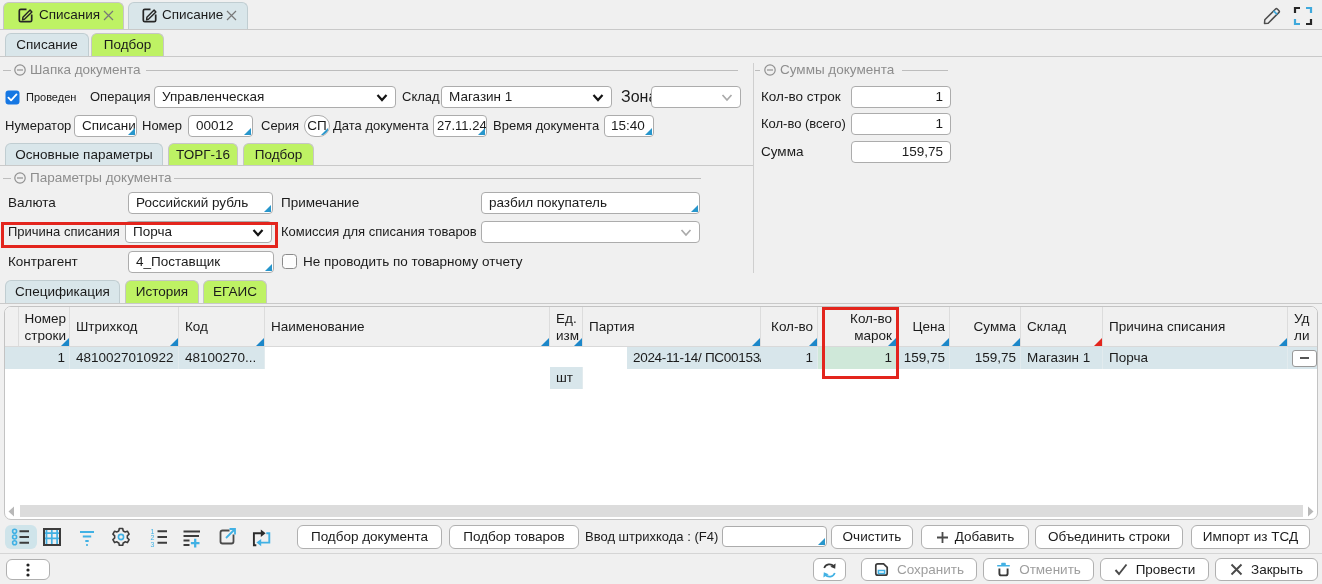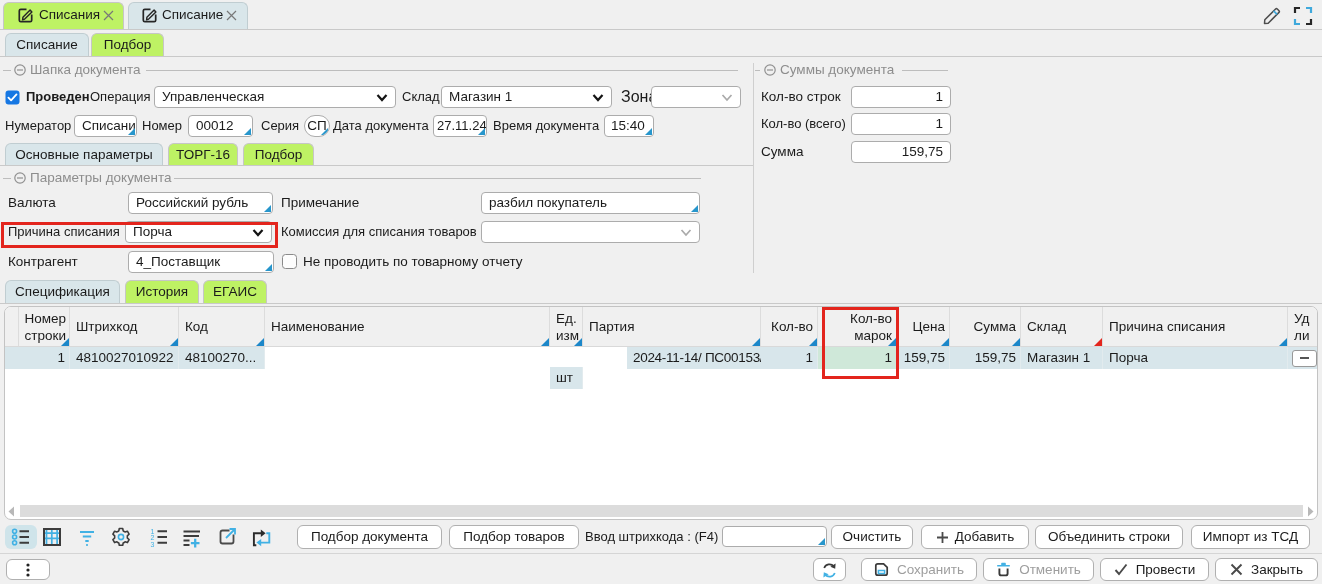--- a/index.html
+++ b/index.html
@@ -68,21 +68,21 @@
       <circle cx="6" cy="6" r="5.2" fill="none" stroke="#909090" stroke-width="1.2"></circle>
       <path d="M3,6 L9,6" stroke="#909090" stroke-width="1.2"></path>
     </svg>
 <div class="leg" style="left:30px;top:59px;">Шапка документа</div>
 <div class="hline" style="left:146px;top:70px;width:592px;background:#bdbdbd;"></div>
 
 <svg class="abs" style="left:5px;top:90px;" width="15" height="15" viewBox="0 0 15 15">
       <rect x="0.5" y="0.5" width="14" height="14" rx="3" fill="#1677e3"></rect>
       <path d="M3.4,7.6 L6.1,10.3 L11.5,4.4" fill="none" stroke="#fff" stroke-width="1.8" stroke-linecap="round" stroke-linejoin="round"></path>
     </svg>
-<div class="lbl" style="left:26px;top:86px;font-size:13px;font-weight:bold;">Проведен</div>
+<div class="lbl" style="left:26px;top:86px;font-size:11px;">Проведен</div>
 <div class="lbl" style="left:90px;top:86px;font-size:13px;">Операция</div>
 <div class="inp" style="left:154px;top:86px;width:242px;">Управленческая<svg class="chev" width="12" height="13" viewBox="0 0 12 13">
         <path d="M1.5,4 L6,9 L10.5,4" fill="none" stroke="#141414" stroke-width="2.2"></path>
       </svg></div>
 <div class="lbl" style="left:402px;top:86px;font-size:13px;">Склад</div>
 <div class="inp" style="left:441px;top:86px;width:171px;">Магазин 1<svg class="chev" width="12" height="13" viewBox="0 0 12 13">
         <path d="M1.5,4 L6,9 L10.5,4" fill="none" stroke="#141414" stroke-width="2.2"></path>
       </svg></div>
 <div class="lbl" style="left:621px;top:86px;font-size:16px;">Зона</div>
 <div class="inp" style="left:651px;top:86px;width:90px;">

